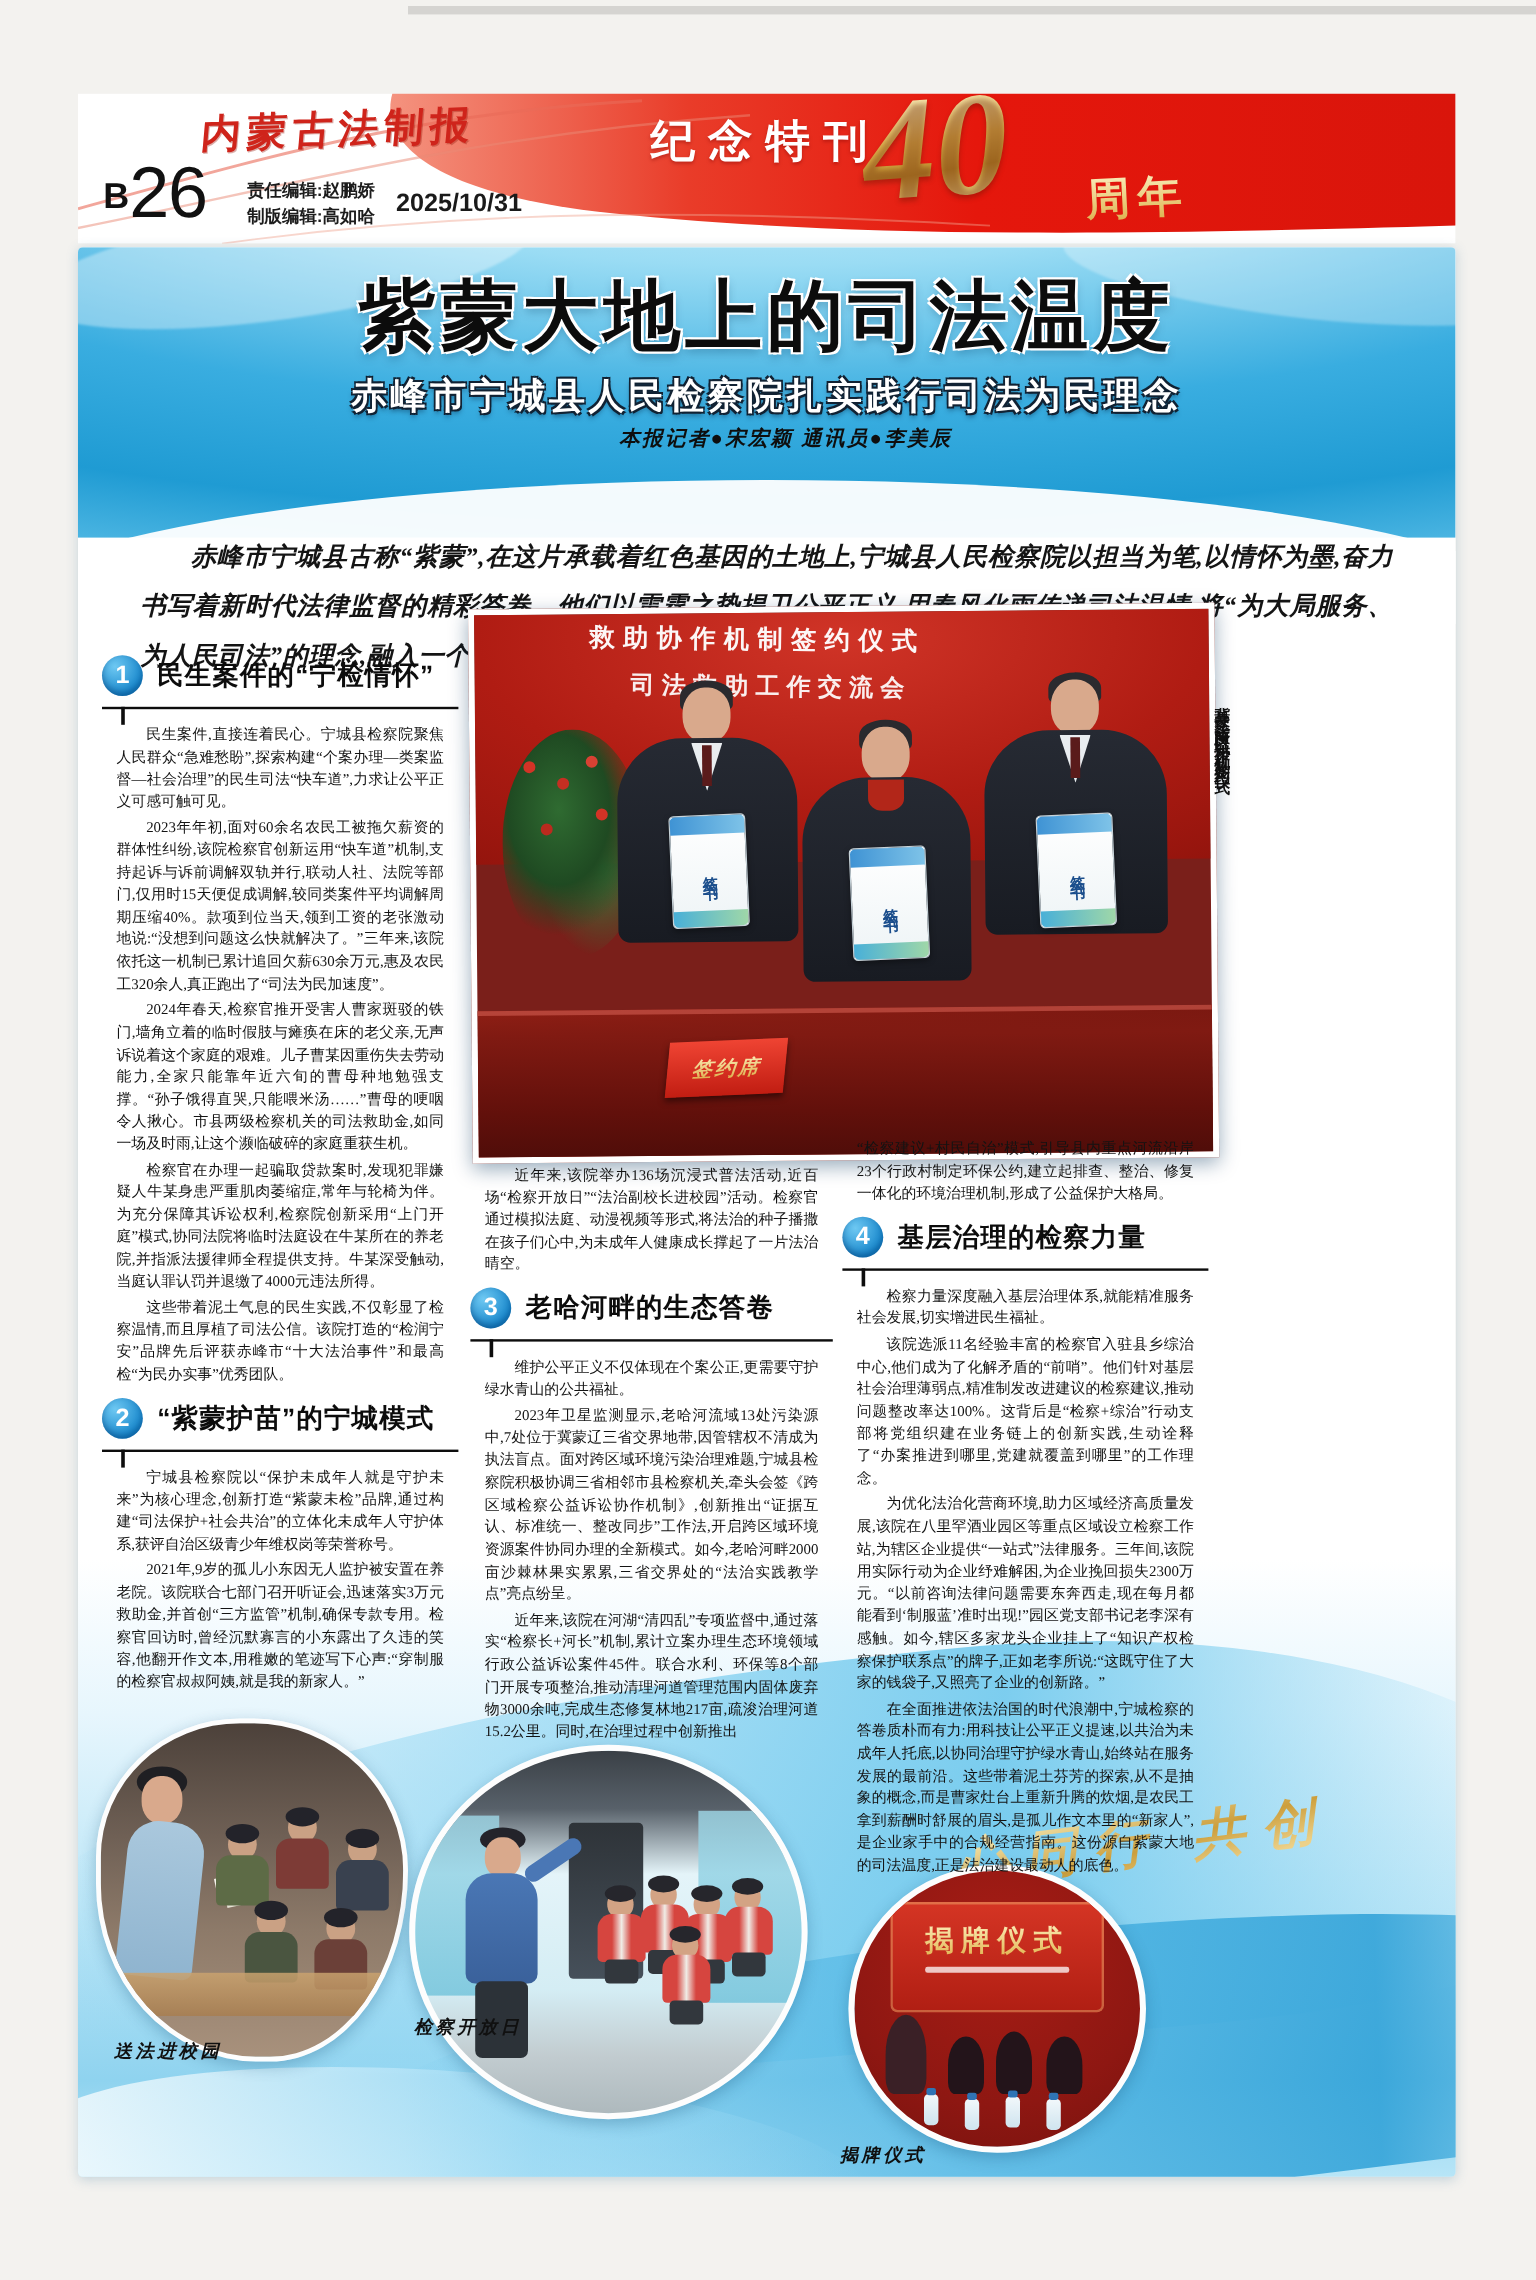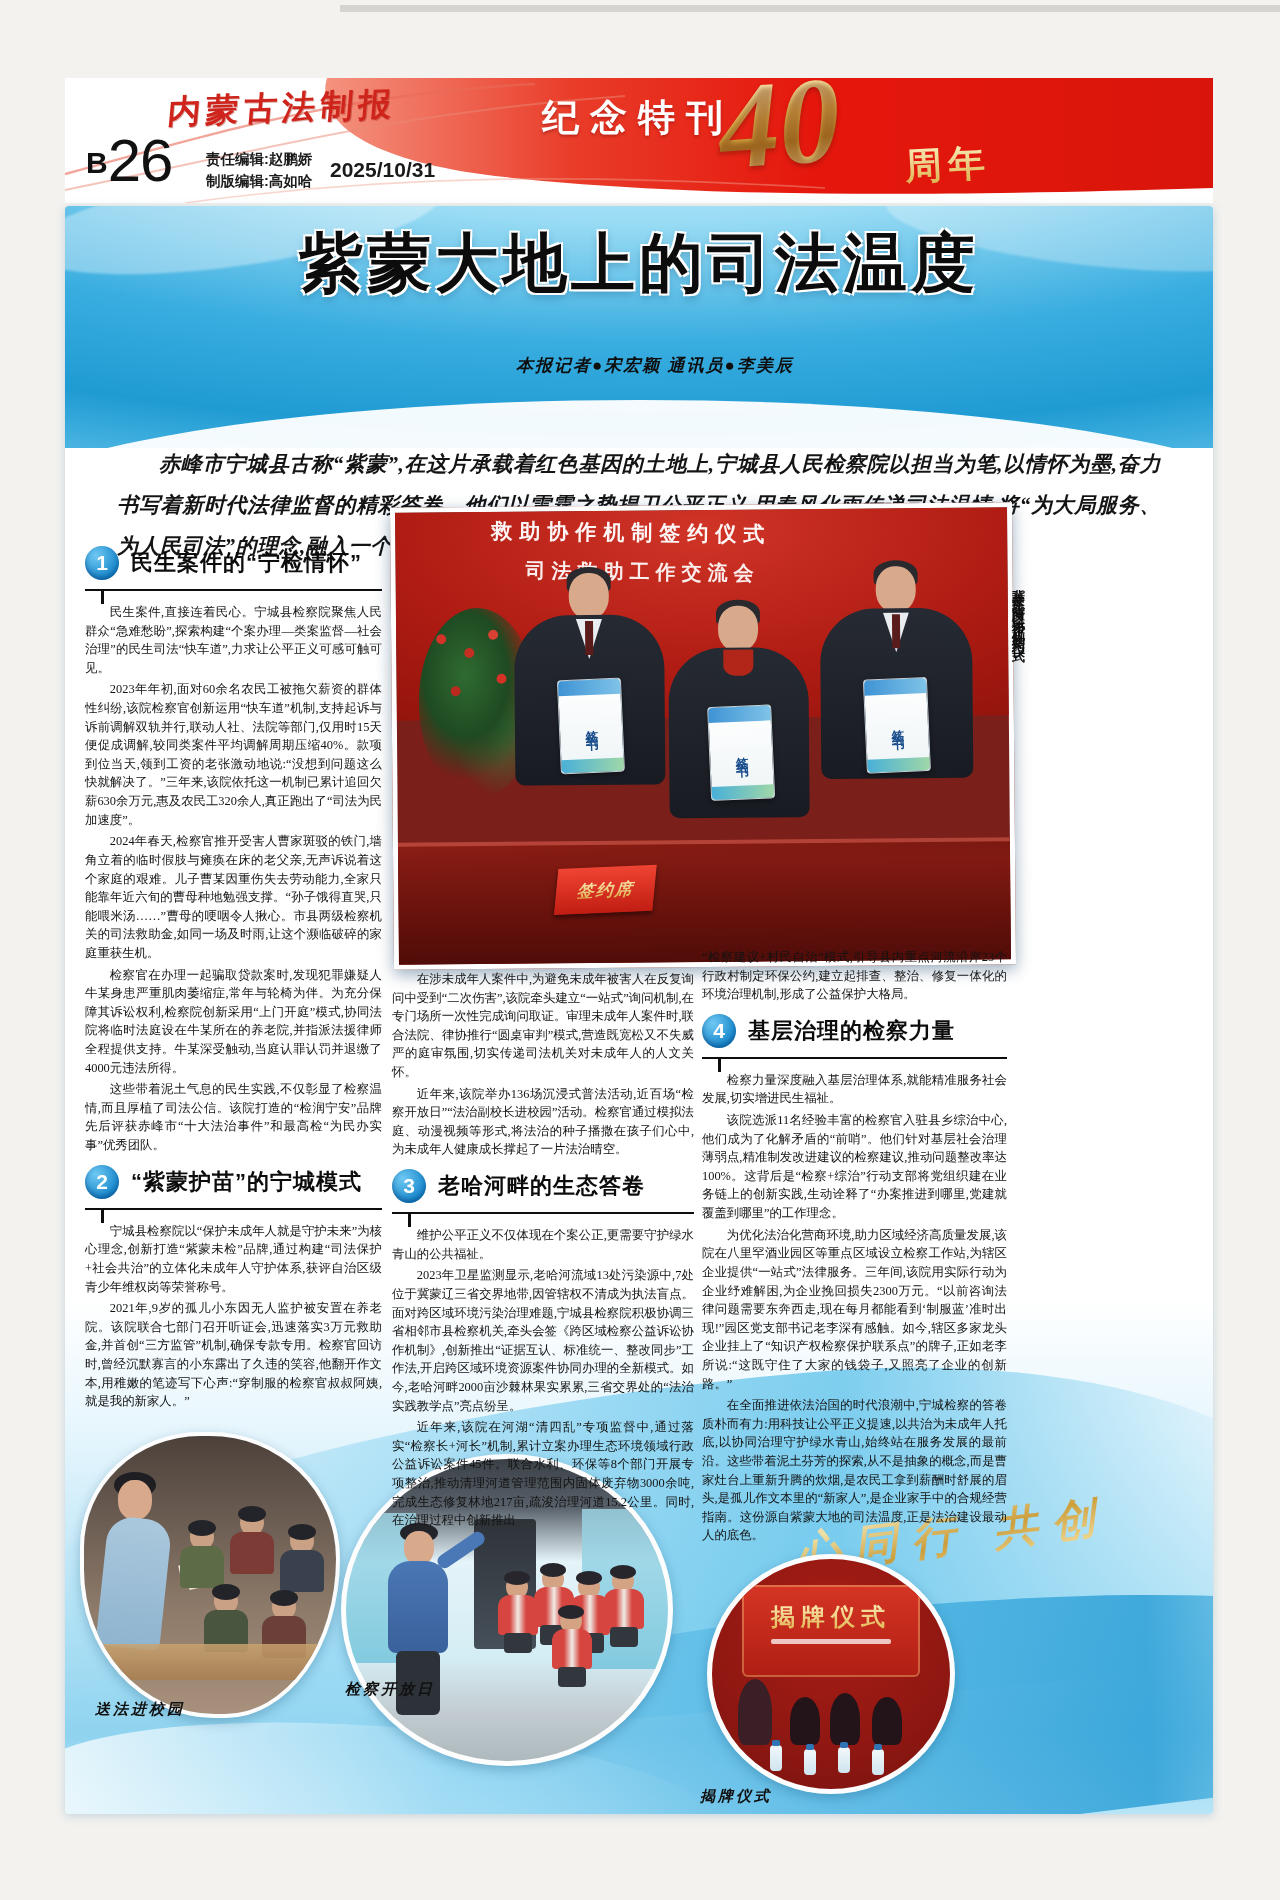--- a/index.html
+++ b/index.html
@@ -51,21 +51,21 @@
   .byline{left:16px;top:148px;width:1148px;text-align:center;font-size:17px;font-weight:700;
     font-style:italic;color:#0e0e0e;letter-spacing:2px;}
   .lede{left:52px;top:238px;width:1044px;font-size:21px;font-weight:700;font-style:italic;
     color:#141414;line-height:1.95;text-indent:2em;text-align:justify;letter-spacing:.5px;}
 
   
   .col{z-index:5;}
   .col1{left:20px;top:330px;width:297px;}
   .col2{left:327px;top:764px;width:302px;}
   .col3{left:637px;top:742px;width:305px;}
-  .col-p{margin:0 0 3px;font-size:12.4px;line-height:1.5;text-align:justify;text-indent:2em;
+  .col-p{margin:0 12px 3px;font-size:12.4px;line-height:1.5;text-align:justify;text-indent:2em;
     color:#131313;}
   .col-p.flush{text-indent:0;}
   .sec-head{position:relative;display:flex;align-items:center;gap:12px;margin:10px 0 12px;
     border-bottom:2.5px solid #0d0d0d;padding-bottom:9px;}
   .sec-num{flex:0 0 auto;width:34px;height:34px;border-radius:50%;text-align:center;line-height:34px;
     background:radial-gradient(circle at 32% 28%,#6ec8f2,#1787cc 72%);color:#fff;font-size:21px;
     font-weight:900;font-family:"Liberation Sans",sans-serif;box-shadow:inset 0 -3px 5px rgba(0,40,90,.4);}
   .sec-head::after{content:"";position:absolute;left:16px;bottom:-15px;width:2.5px;height:15px;background:#0d0d0d;}
   .sec-title{font-size:22px;font-weight:900;font-family:"Liberation Sans",sans-serif;color:#0c0c0c;letter-spacing:1px;}
 
@@ -218,20 +218,21 @@
   <div>制版编辑:高如哈</div>
 </div>
 <div class="abs date">2025/10/31</div>
 
 <div class="abs panel">
   <div class="abs title-band">
     <div class="abs band-streak streak1"></div>
     <div class="abs band-streak streak2"></div>
   </div>
   <div class="abs main-title">紫蒙大地上的司法温度</div>
+  <div class="abs sub-title">赤峰市宁城县人民检察院扎实践行司法为民理念</div>
   <div class="abs byline">本报记者●宋宏颖  通讯员●李美辰</div>
   <div class="abs lede">赤峰市宁城县古称“紫蒙”,在这片承载着红色基因的土地上,宁城县人民检察院以担当为笔,以情怀为墨,奋力书写着新时代法律监督的精彩答卷。他们以雷霆之势捍卫公平正义,用春风化雨传递司法温情,将“为大局服务、为人民司法”的理念,融入一个个鲜活的司法实践。</div>
 
   <div class="abs col col1">
       <div class="sec-head">
         <span class="sec-num">1</span>
         <span class="sec-title">民生案件的“宁检情怀”</span>
       </div>
       <p class="col-p">民生案件,直接连着民心。宁城县检察院聚焦人民群众“急难愁盼”,探索构建“个案办理—类案监督—社会治理”的民生司法“快车道”,力求让公平正义可感可触可见。</p>
       <p class="col-p">2023年年初,面对60余名农民工被拖欠薪资的群体性纠纷,该院检察官创新运用“快车道”机制,支持起诉与诉前调解双轨并行,联动人社、法院等部门,仅用时15天便促成调解,较同类案件平均调解周期压缩40%。款项到位当天,领到工资的老张激动地说:“没想到问题这么快就解决了。”三年来,该院依托这一机制已累计追回欠薪630余万元,惠及农民工320余人,真正跑出了“司法为民加速度”。</p>
@@ -239,21 +240,20 @@
       <p class="col-p">检察官在办理一起骗取贷款案时,发现犯罪嫌疑人牛某身患严重肌肉萎缩症,常年与轮椅为伴。为充分保障其诉讼权利,检察院创新采用“上门开庭”模式,协同法院将临时法庭设在牛某所在的养老院,并指派法援律师全程提供支持。牛某深受触动,当庭认罪认罚并退缴了4000元违法所得。</p>
       <p class="col-p">这些带着泥土气息的民生实践,不仅彰显了检察温情,而且厚植了司法公信。该院打造的“检润宁安”品牌先后评获赤峰市“十大法治事件”和最高检“为民办实事”优秀团队。</p>
       <div class="sec-head">
         <span class="sec-num">2</span>
         <span class="sec-title">“紫蒙护苗”的宁城模式</span>
       </div>
       <p class="col-p">宁城县检察院以“保护未成年人就是守护未来”为核心理念,创新打造“紫蒙未检”品牌,通过构建“司法保护+社会共治”的立体化未成年人守护体系,获评自治区级青少年维权岗等荣誉称号。</p>
       <p class="col-p">2021年,9岁的孤儿小东因无人监护被安置在养老院。该院联合七部门召开听证会,迅速落实3万元救助金,并首创“三方监管”机制,确保专款专用。检察官回访时,曾经沉默寡言的小东露出了久违的笑容,他翻开作文本,用稚嫩的笔迹写下心声:“穿制服的检察官叔叔阿姨,就是我的新家人。”</p>
     </div>
   <div class="abs col col2">
-      <p class="col-p">在涉未成年人案件中,为避免未成年被害人在反复询问中受到“二次伤害”,该院牵头建立“一站式”询问机制,在专门场所一次性完成询问取证。审理未成年人案件时,联合法院、律协推行“圆桌审判”模式,营造既宽松又不失威严的庭审氛围,切实传递司法机关对未成年人的人文关怀。</p>
       <p class="col-p">近年来,该院举办136场沉浸式普法活动,近百场“检察开放日”“法治副校长进校园”活动。检察官通过模拟法庭、动漫视频等形式,将法治的种子播撒在孩子们心中,为未成年人健康成长撑起了一片法治晴空。</p>
       <div class="sec-head">
         <span class="sec-num">3</span>
         <span class="sec-title">老哈河畔的生态答卷</span>
       </div>
       <p class="col-p">维护公平正义不仅体现在个案公正,更需要守护绿水青山的公共福祉。</p>
       <p class="col-p">2023年卫星监测显示,老哈河流域13处污染源中,7处位于冀蒙辽三省交界地带,因管辖权不清成为执法盲点。面对跨区域环境污染治理难题,宁城县检察院积极协调三省相邻市县检察机关,牵头会签《跨区域检察公益诉讼协作机制》,创新推出“证据互认、标准统一、整改同步”工作法,开启跨区域环境资源案件协同办理的全新模式。如今,老哈河畔2000亩沙棘林果实累累,三省交界处的“法治实践教学点”亮点纷呈。</p>
       <p class="col-p">近年来,该院在河湖“清四乱”专项监督中,通过落实“检察长+河长”机制,累计立案办理生态环境领域行政公益诉讼案件45件。联合水利、环保等8个部门开展专项整治,推动清理河道管理范围内固体废弃物3000余吨,完成生态修复林地217亩,疏浚治理河道15.2公里。同时,在治理过程中创新推出</p>
     </div>
   <div class="abs col col3">

